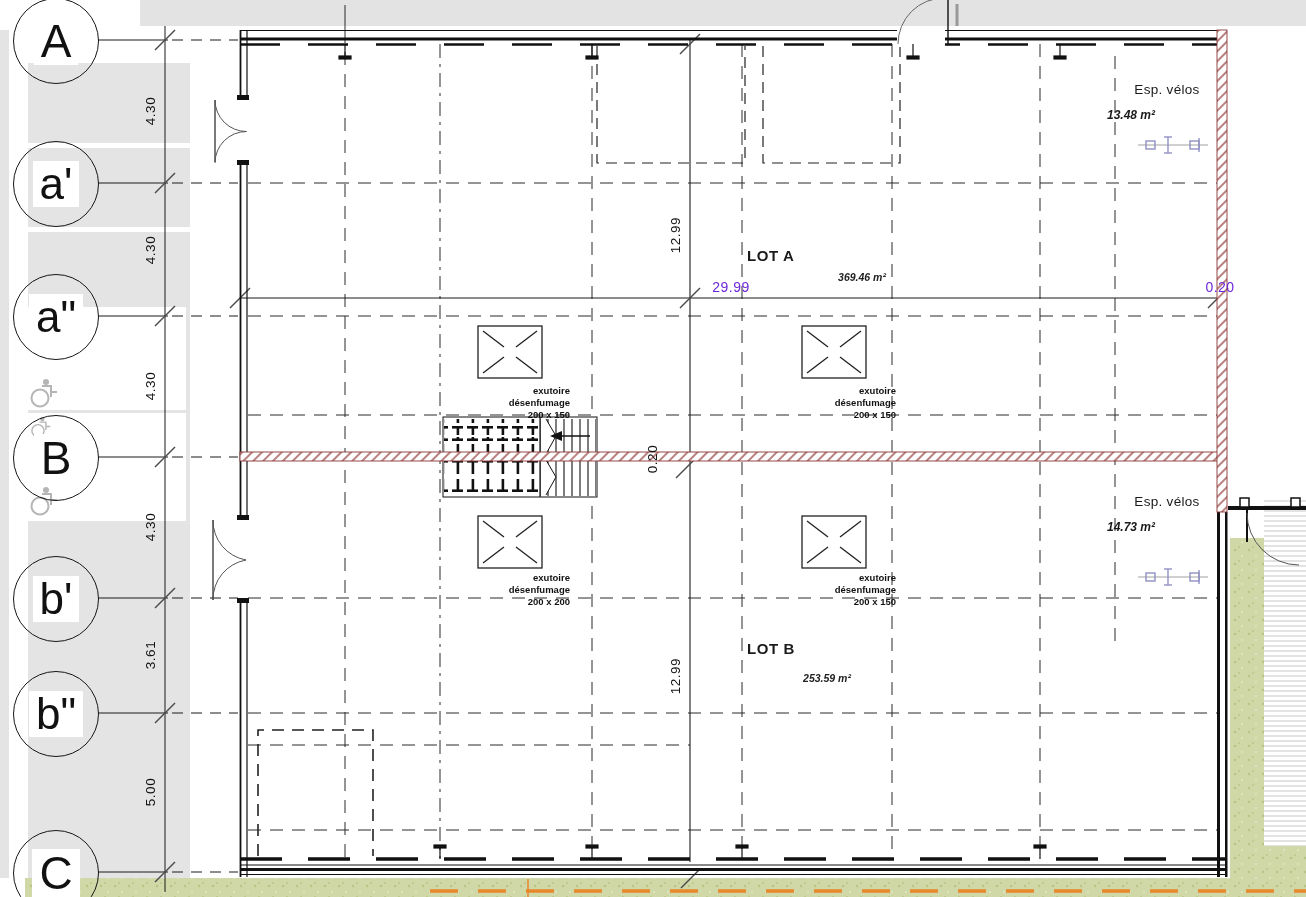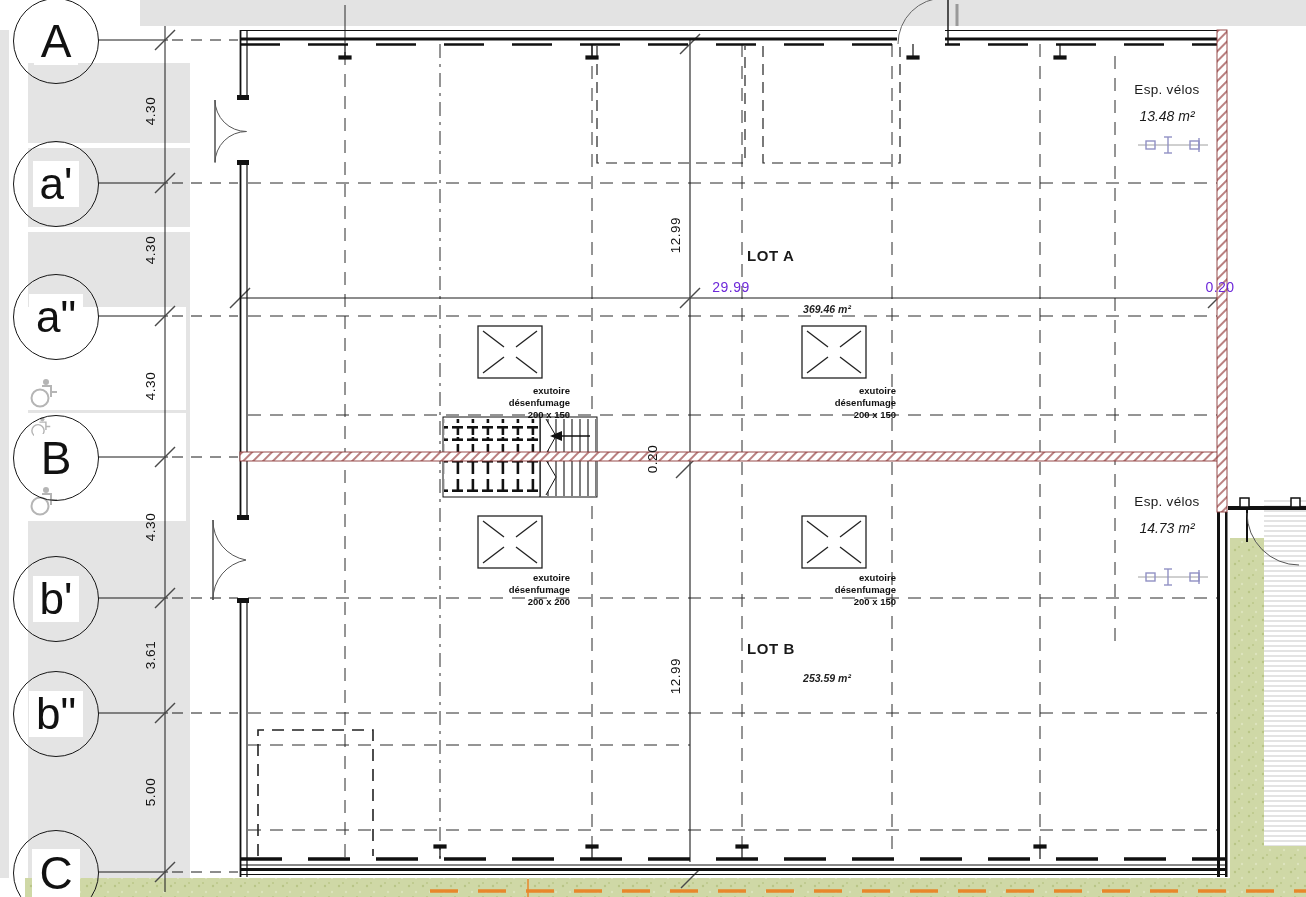--- a/index.html
+++ b/index.html
@@ -14,21 +14,21 @@
        border-radius:50%;display:flex;align-items:center;justify-content:center;}
   .axc .lt{background:#fff;padding:0 7px;font-size:46px;line-height:1.05;color:#111;}
   .axc .lt.lc{font-size:44px;}
   
   .vdim{position:absolute;width:64px;height:16px;text-align:center;font-size:13.5px;
         transform:rotate(-90deg);color:#111;letter-spacing:.5px;}
   .hdim{position:absolute;text-align:center;font-size:14px;color:#6d28d9;letter-spacing:.5px;}
   .lotname{position:absolute;width:160px;text-align:left;font-size:15px;font-weight:bold;letter-spacing:.6px;}
   .lotarea{position:absolute;width:160px;text-align:center;font-size:10.5px;font-style:italic;font-weight:bold;color:#222;}
   .velname{position:absolute;width:120px;text-align:center;font-size:13.5px;font-weight:normal;letter-spacing:.3px;}
-  .velarea{position:absolute;width:120px;text-align:center;font-size:14px;font-style:italic;font-weight:normal;}
+  .velarea{position:absolute;width:120px;font-size:12px;font-style:italic;font-weight:bold;}
   .vent{position:absolute;width:120px;text-align:right;font-size:9.5px;font-weight:600;
         line-height:12px;color:#111;}
 </style>
 </head>
 <body>
 
 <div class="plan">
 
   <div class="abs panel" style="left:0;top:30px;width:9px;height:848px;"></div>
   <div class="abs panel" style="left:28px;top:63px;width:162px;height:827px;"></div>
@@ -333,21 +333,21 @@
   <div class="vdim" style="left:119px;top:647px;">3.61</div>
   <div class="vdim" style="left:119px;top:784px;">5.00</div>
 
   <div class="hdim" style="left:691px;top:279px;width:80px;">29.99</div>
   <div class="hdim" style="left:1190px;top:279px;width:60px;">0.20</div>
   <div class="vdim" style="left:644px;top:227px;">12.99</div>
   <div class="vdim" style="left:644px;top:668px;">12.99</div>
   <div class="vdim" style="left:621px;top:451px;">0.20</div>
 
   <div class="lotname" style="left:747px;top:247px;">LOT A</div>
-  <div class="lotarea" style="left:747px;top:271px;margin-top:32px;">369.46 m²</div>
+  <div class="lotarea" style="left:782px;top:271px;">369.46 m²</div>
   <div class="lotname" style="left:747px;top:640px;">LOT B</div>
   <div class="lotarea" style="left:747px;top:672px;">253.59 m²</div>
 
   <div class="velname" style="left:1107px;top:82px;">Esp. vélos</div>
   <div class="velarea" style="left:1107px;top:108px;">13.48 m²</div>
   <div class="velname" style="left:1107px;top:494px;">Esp. vélos</div>
   <div class="velarea" style="left:1107px;top:520px;">14.73 m²</div>
 
   <div class="vent" style="left:450px;top:385px;">
     <div>exutoire</div>

